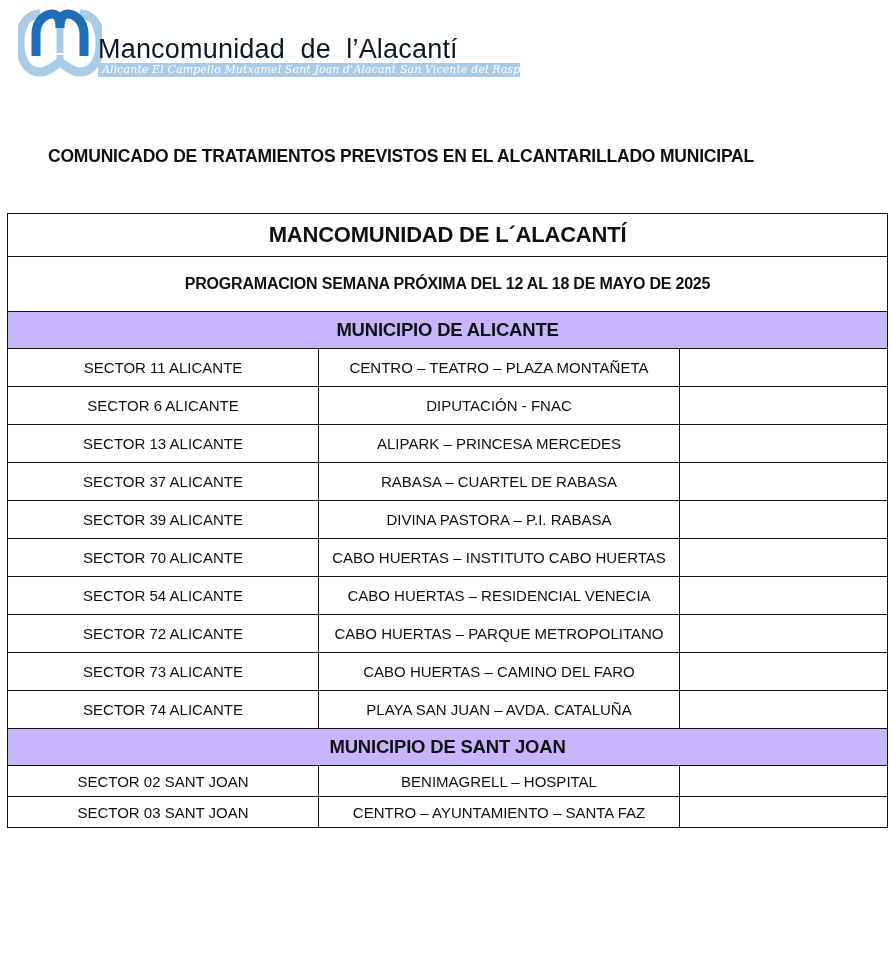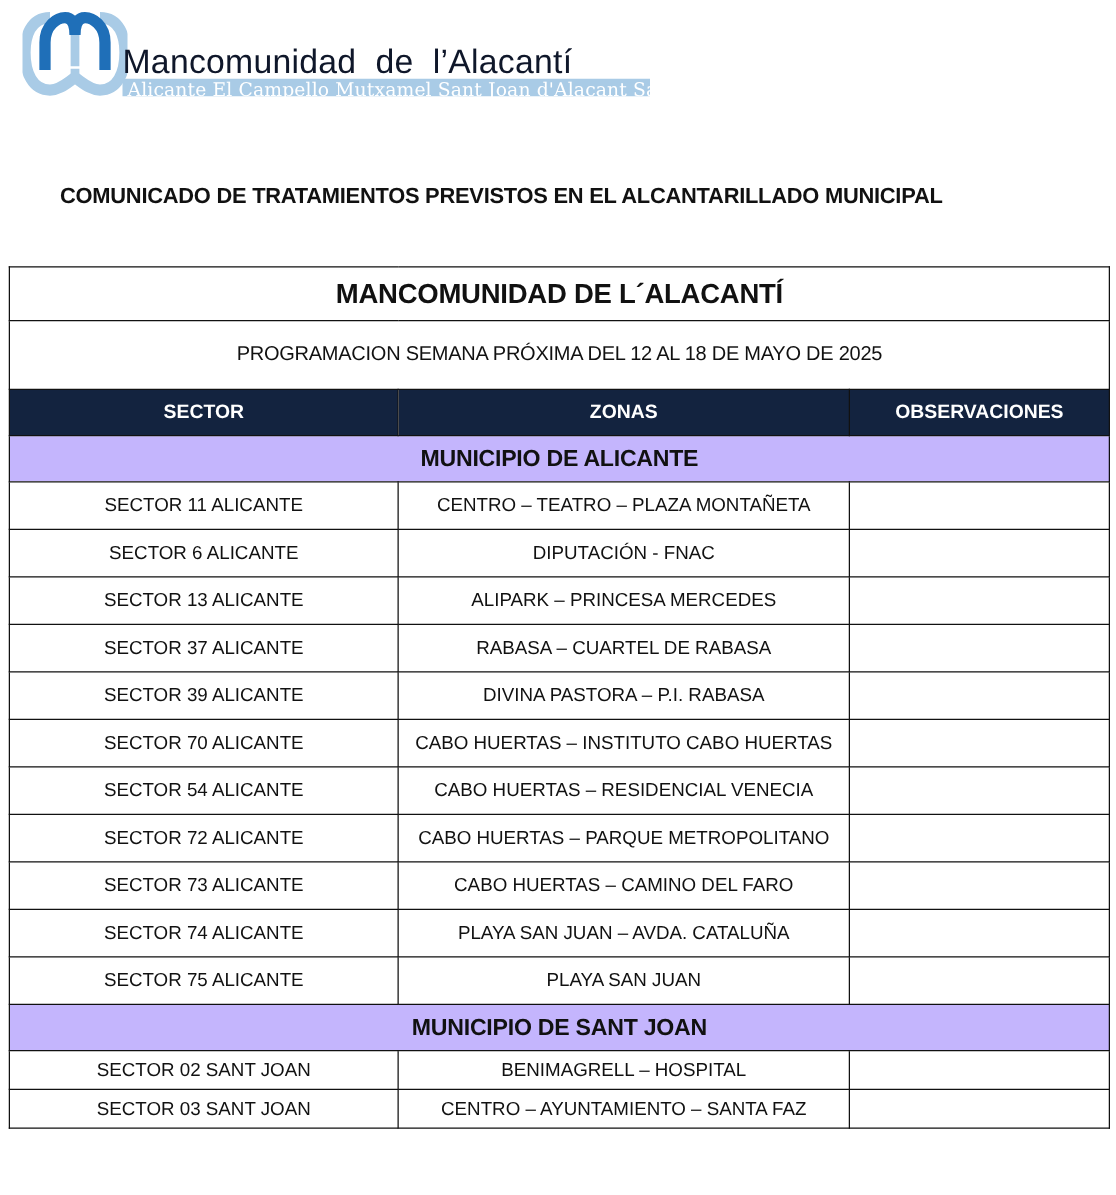--- a/index.html
+++ b/index.html
@@ -6,34 +6,34 @@
   body { width: 893px; height: 956px; position: relative; overflow: hidden;
          font-family: "Liberation Sans", "DejaVu Sans", sans-serif; color: #111; }
 
   
   .logo { position: absolute; left: 18px; top: 6px; width: 505px; height: 74px; }
   .logo-mark { position: absolute; left: 0; top: 0; width: 84px; height: 72px; }
   .logo-wordmark { position: absolute; left: 80px; top: 28px; font-size: 27px; color: #0f172a;
                    letter-spacing: 0.2px; white-space: pre; font-family: "Liberation Sans", sans-serif; }
   .logo-strip { position: absolute; left: 80px; top: 57px; width: 422px; height: 14px;
                 background: #a9cbe6; }
-  .logo-tagline { position: absolute; left: 84px; top: 57px; font-size: 15px; 
+  .logo-tagline { position: absolute; left: 84px; top: 57px; font-size: 11px; font-style: italic;
                   color: #ffffff; white-space: nowrap; font-family: "DejaVu Serif", serif; letter-spacing: 0.1px; }
 
   
   .doc-title { position: absolute; left: 24px; top: 146px; font-size: 17.5px; font-weight: bold;
                color: #111; white-space: nowrap; letter-spacing: -0.2px; margin-left: 24px; }
 
   
   .sched { position: absolute; left: 7px; top: 213px; width: 880px; border-collapse: collapse;
            table-layout: fixed; }
   .sched td, .sched th { border: 1.5px solid #111; padding: 0; text-align: center;
                          white-space: nowrap; overflow: hidden; }
   .row-org td { height: 42px; font-size: 22px; font-weight: bold; letter-spacing: -0.2px; }
-  .row-prog td { height: 54px; font-size: 16px; font-weight: normal; letter-spacing: -0.2px; }
+  .row-prog td { height: 54px; font-size: 16px; font-weight: bold; letter-spacing: -0.2px; }
   .row-head th { height: 36px; background: #13233f; color: #ffffff; font-size: 15.5px; font-weight: bold; }
   .row-group td { height: 36px; background: #c4b5fd; font-size: 18.5px; font-weight: bold; letter-spacing: -0.2px; }
   .row-data td { height: 37px; font-size: 15px; color: #111; }
   .row-data.compact td { height: 30px; }
 </style>
 </head>
 <body>
 
 <div class="logo">
   <svg class="logo-mark" viewBox="0 0 84 72">
@@ -56,25 +56,20 @@
     <col style="width:311px">
     <col style="width:361px">
     <col style="width:208px">
   </colgroup>
   <tbody id="tbody">
     <tr class="row-org">
       <td colspan="3">MANCOMUNIDAD DE L´ALACANTÍ</td>
     </tr>
     <tr class="row-prog">
       <td colspan="3">PROGRAMACION SEMANA PRÓXIMA DEL 12 AL 18 DE MAYO DE 2025</td>
-    </tr>
-    <tr class="row-head">
-      <th>SECTOR</th>
-      <th>ZONAS</th>
-      <th>OBSERVACIONES</th>
     </tr>
 
     <tr class="row-group">
       <td colspan="3">MUNICIPIO DE ALICANTE</td>
     </tr>
     <tr class="row-data">
       <td>SECTOR 11 ALICANTE</td>
       <td>CENTRO – TEATRO – PLAZA MONTAÑETA</td>
       <td></td>
     </tr>
@@ -116,25 +111,20 @@
     <tr class="row-data">
       <td>SECTOR 73 ALICANTE</td>
       <td>CABO HUERTAS – CAMINO DEL FARO</td>
       <td></td>
     </tr>
     <tr class="row-data">
       <td>SECTOR 74 ALICANTE</td>
       <td>PLAYA SAN JUAN – AVDA. CATALUÑA</td>
       <td></td>
     </tr>
-    <tr class="row-data">
-      <td>SECTOR 75 ALICANTE</td>
-      <td>PLAYA SAN JUAN</td>
-      <td></td>
-    </tr>
 
     <tr class="row-group">
       <td colspan="3">MUNICIPIO DE SANT JOAN</td>
     </tr>
     <tr class="row-data compact">
       <td>SECTOR 02 SANT JOAN</td>
       <td>BENIMAGRELL – HOSPITAL</td>
       <td></td>
     </tr>
     <tr class="row-data compact">

